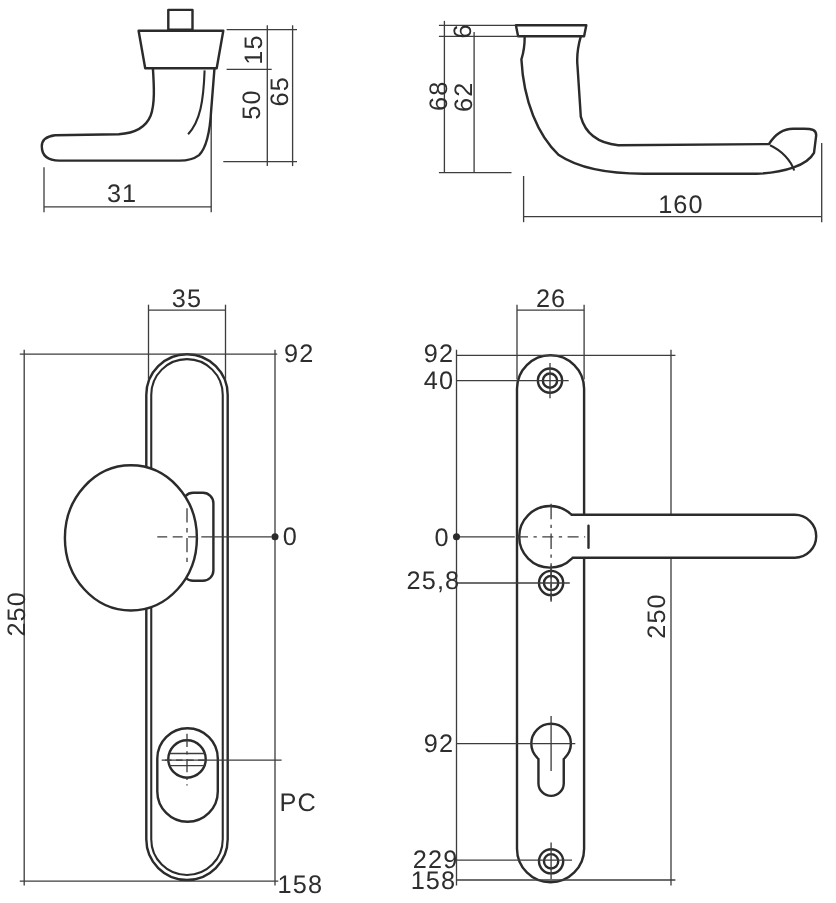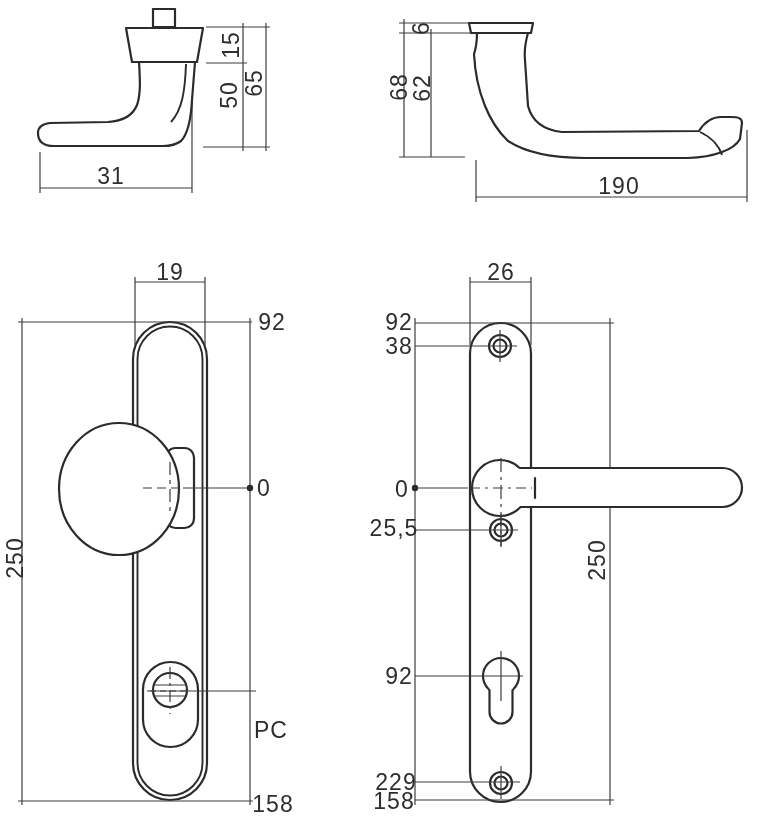--- a/index.html
+++ b/index.html
@@ -160,32 +160,32 @@
   </svg>
 
   <div class="lbl rot" style="left:231px;top:45px">15</div>
   <div class="lbl rot" style="left:229px;top:95px">50</div>
   <div class="lbl rot" style="left:254px;top:83px">65</div>
   <div class="lbl" style="left:111px;top:176px">31</div>
 
   <div class="lbl rot" style="left:421px;top:28px">6</div>
   <div class="lbl rot" style="left:399px;top:87px">68</div>
   <div class="lbl rot" style="left:422px;top:88px">62</div>
-  <div class="lbl" style="left:619px;top:186px">190</div>
+  <div class="lbl" style="left:619px;top:186px">160</div>
 
-  <div class="lbl" style="left:170px;top:272px">19</div>
+  <div class="lbl" style="left:170px;top:272px">35</div>
   <div class="lbl" style="left:272px;top:322px">92</div>
   <div class="lbl" style="left:264px;top:488px">0</div>
   <div class="lbl" style="left:271px;top:730px">PC</div>
   <div class="lbl" style="left:273px;top:804px">158</div>
   <div class="lbl rot" style="left:15px;top:558px">250</div>
 
   <div class="lbl" style="left:501px;top:272px">26</div>
   <div class="lbl" style="left:399px;top:322px">92</div>
-  <div class="lbl" style="left:399px;top:346px">38</div>
+  <div class="lbl" style="left:399px;top:346px">40</div>
   <div class="lbl" style="left:402px;top:489px">0</div>
-  <div class="lbl" style="left:394px;top:528px">25,5</div>
+  <div class="lbl" style="left:394px;top:528px">25,8</div>
   <div class="lbl" style="left:399px;top:676px">92</div>
   <div class="lbl" style="left:396px;top:782px">229</div>
   <div class="lbl" style="left:394px;top:801px">158</div>
   <div class="lbl rot" style="left:597px;top:560px">250</div>
 
 </div>
 
 </body></html>

